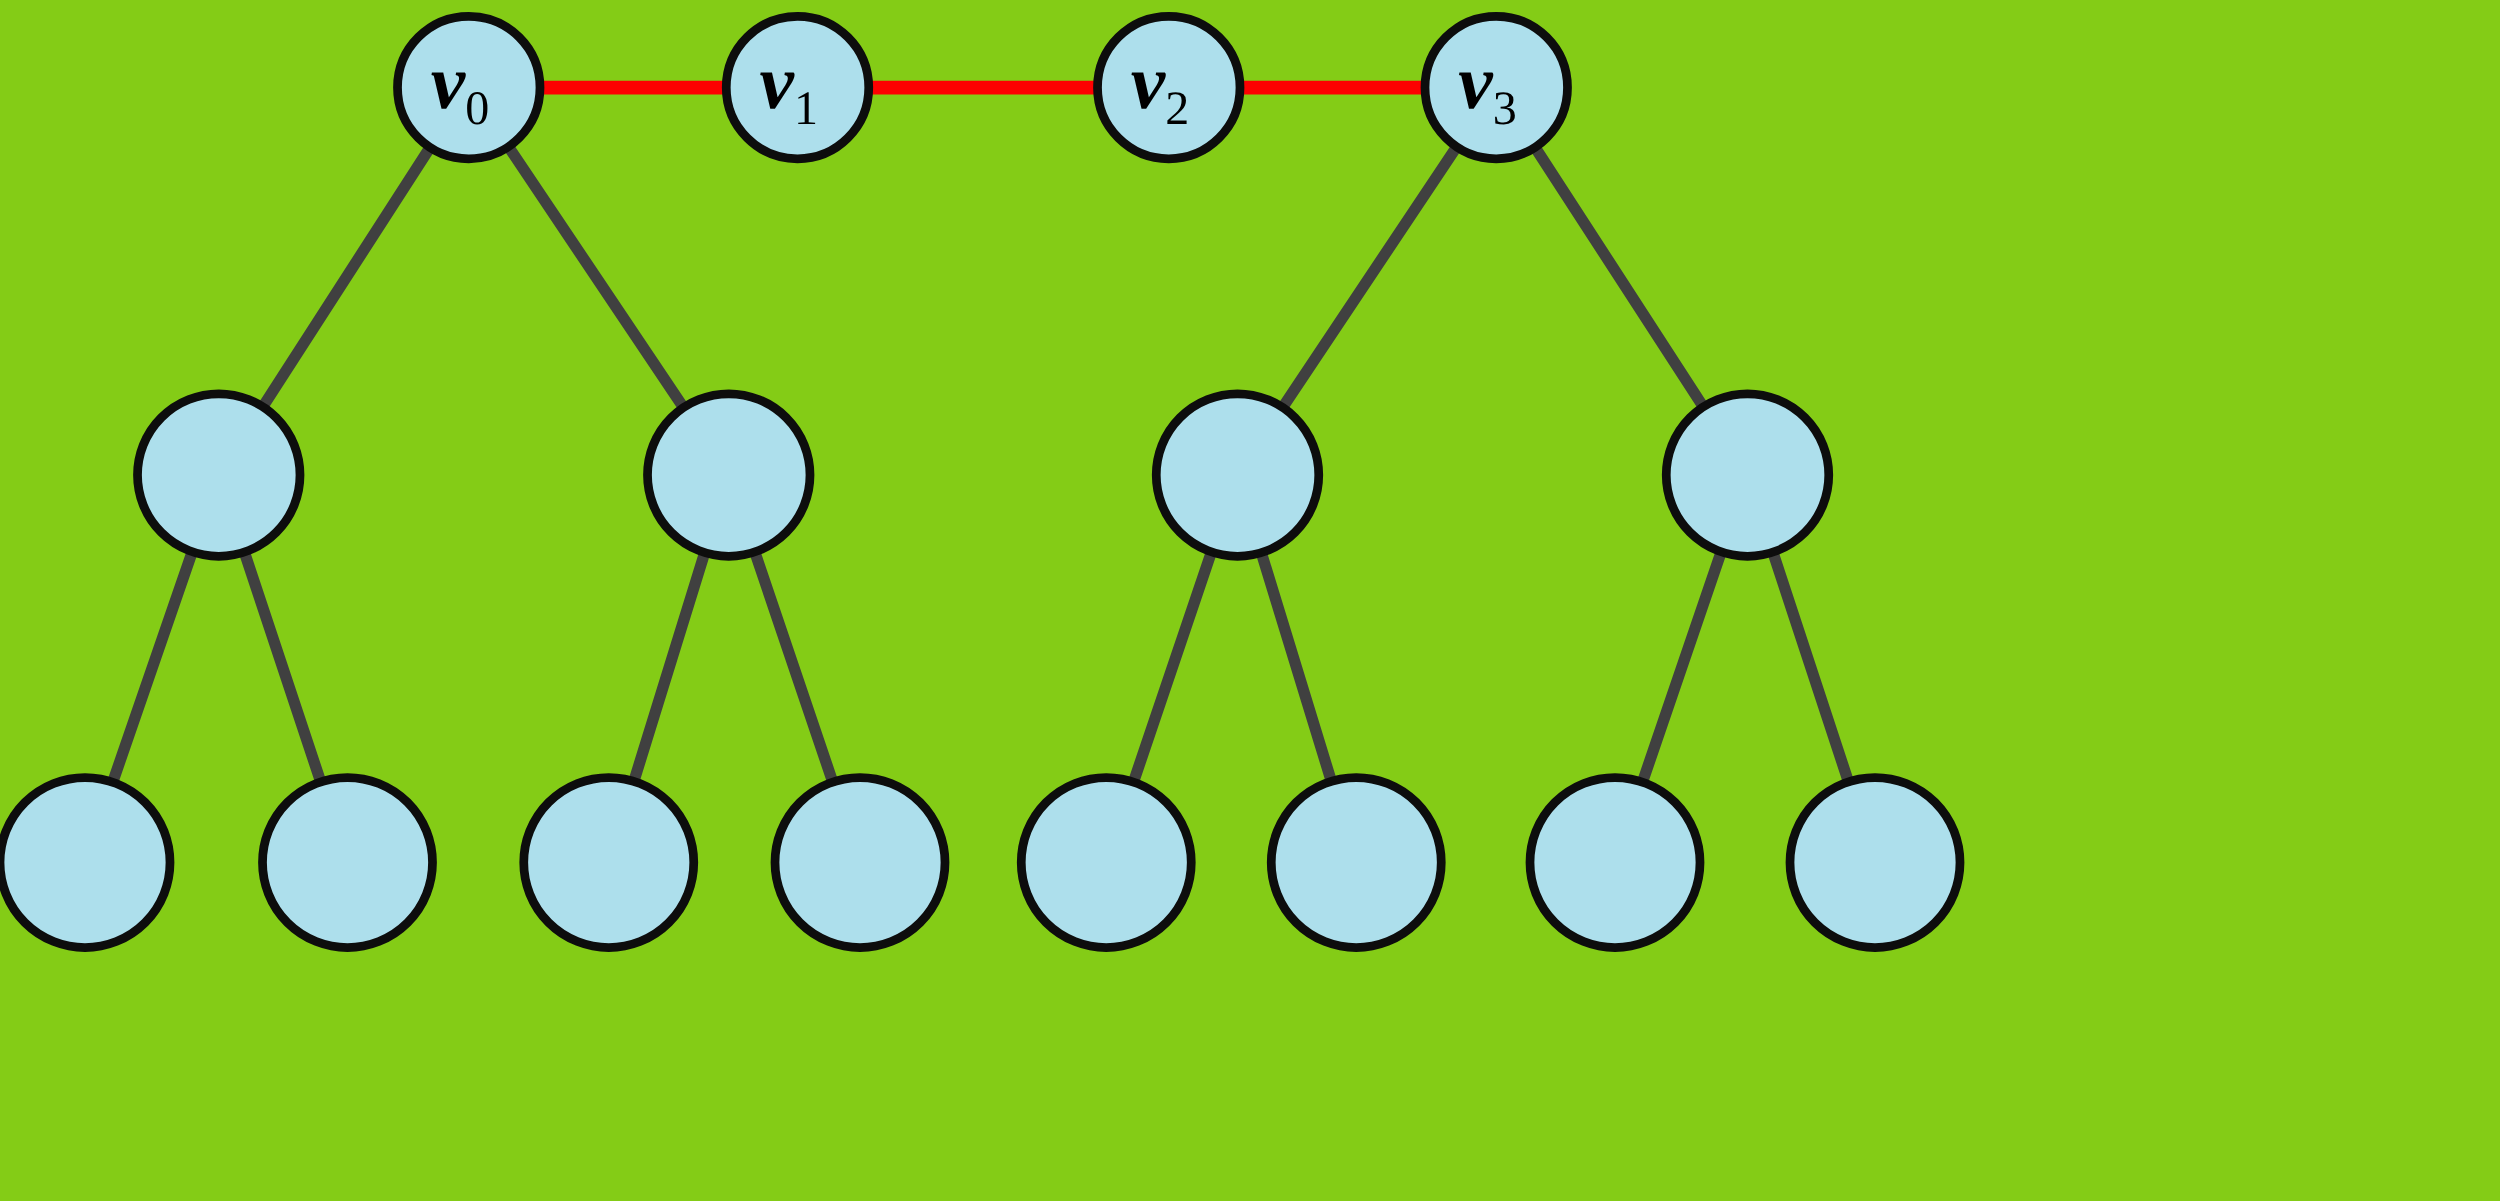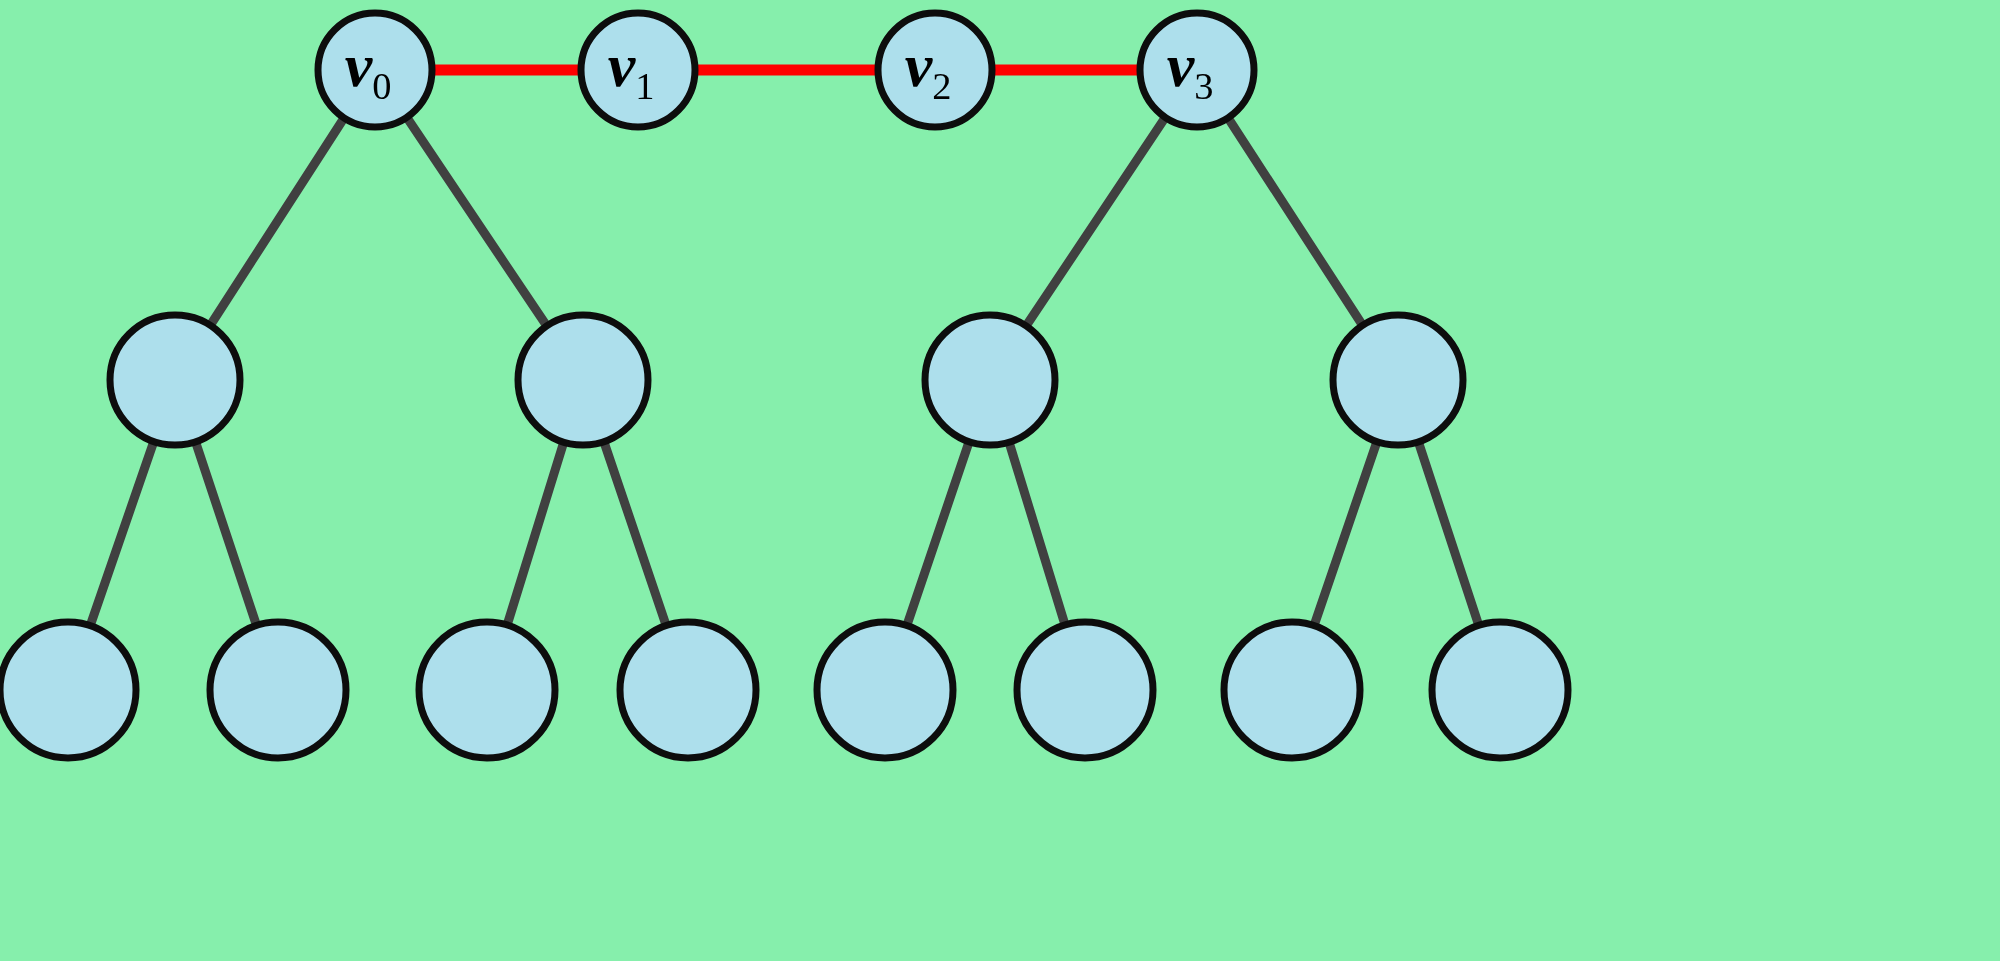--- a/index.html
+++ b/index.html
@@ -11,21 +11,21 @@
   body {
     width: 2000px;
     height: 961px;
     font-family: "Liberation Serif", serif;
     overflow: hidden;
   }
   #diagram-root {
     position: relative;
     width: 2000px;
     height: 961px;
-    background: #86efac;
+    background: #84cc16;
   }
   #graph-svg {
     display: block;
     width: 2000px;
     height: 961px;
   }
   .node-circle {
     stroke: #0d0d0d;
   }
   .tree-edge {

